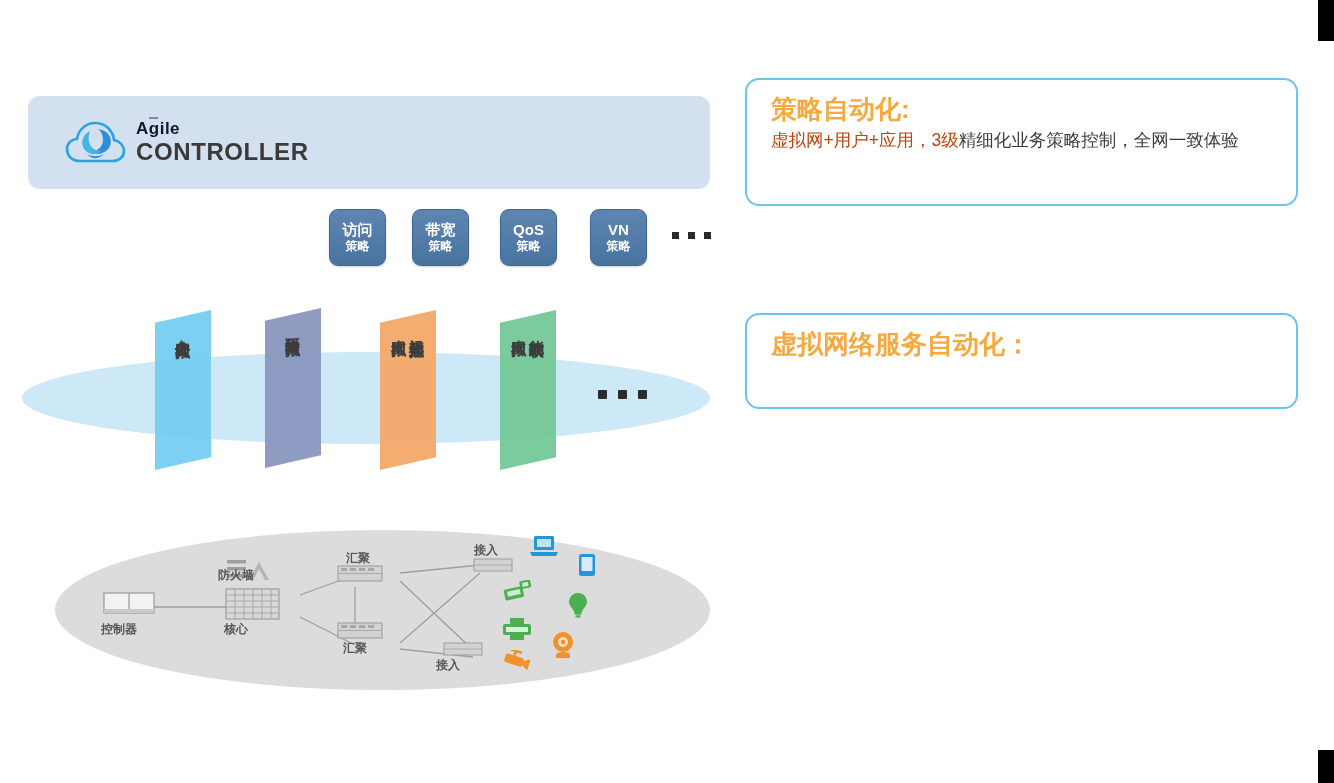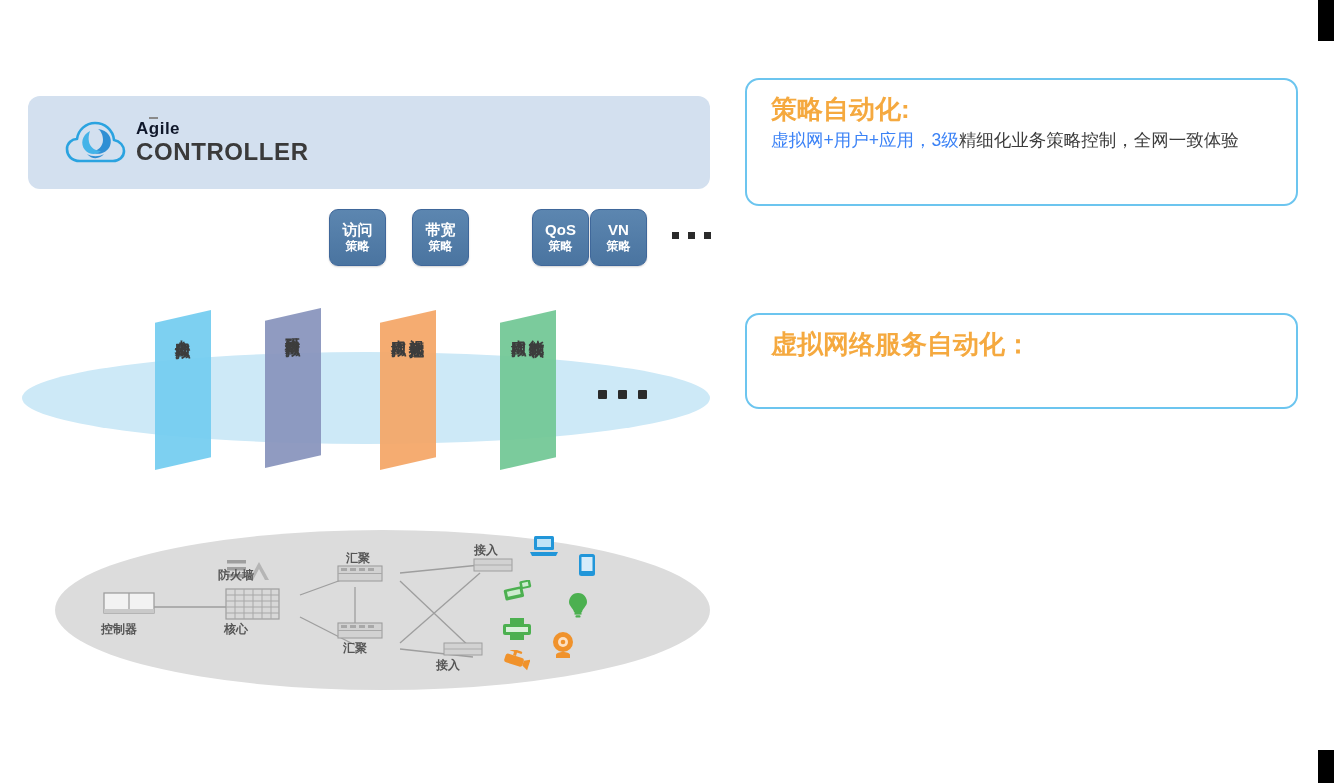--- a/index.html
+++ b/index.html
@@ -32,21 +32,21 @@
   .policy-badge{
     position:absolute; top:113px; width:57px; height:57px;
     background:linear-gradient(180deg,#5c86b0 0%,#4a74a0 100%);
     border:1px solid #3f679a; border-radius:9px;
     color:#ffffff; font-size:15px; line-height:17px; font-weight:bold;
     display:flex; flex-direction:column; align-items:center; justify-content:center;
     text-align:center; letter-spacing:0px;
     box-shadow:0 1px 2px rgba(0,0,0,.18);
   }
   #badge-0{ left:301px; } #badge-1{ left:384px; }
-  #badge-2{ left:472px;margin-left:32px; } #badge-3{ left:562px; }
+  #badge-2{ left:472px; } #badge-3{ left:562px; }
   .badge-l2{ font-size:12px; }
 
   #ctrl-dots{ position:absolute; left:644px; top:136px; display:flex; gap:9px;}
   #ctrl-dots i{ width:7px; height:7px; background:#2b2b2b; display:block;}
 
   
   #vn-ellipse{
     position:absolute; left:22px; top:352px; width:688px; height:92px;
     background:#cde9f7; border-radius:50%;
   }
@@ -87,21 +87,21 @@
   }
   #card-0{ top:78px; height:128px; }
   #card-1{ top:313px; height:96px; }
   #card-2{ top:543px; height:138px; }
   .card-title{
     font-size:26px; font-weight:bold; color:#f5a93f; line-height:30px; margin-bottom:4px;
   }
   .card-body{
     font-size:17.5px; color:#3c3c3c; line-height:25px; letter-spacing:0px;
   }
-  .hl{ color:#3b82f6; }
+  .hl{ color:#c2410c; }
 </style>
 </head>
 <body>
 
 <div class="stage">
 
   <div class="edge-bar" id="edge-top"></div>
   <div class="edge-bar" id="edge-bottom"></div>
 
   <div id="ctrl-panel">

